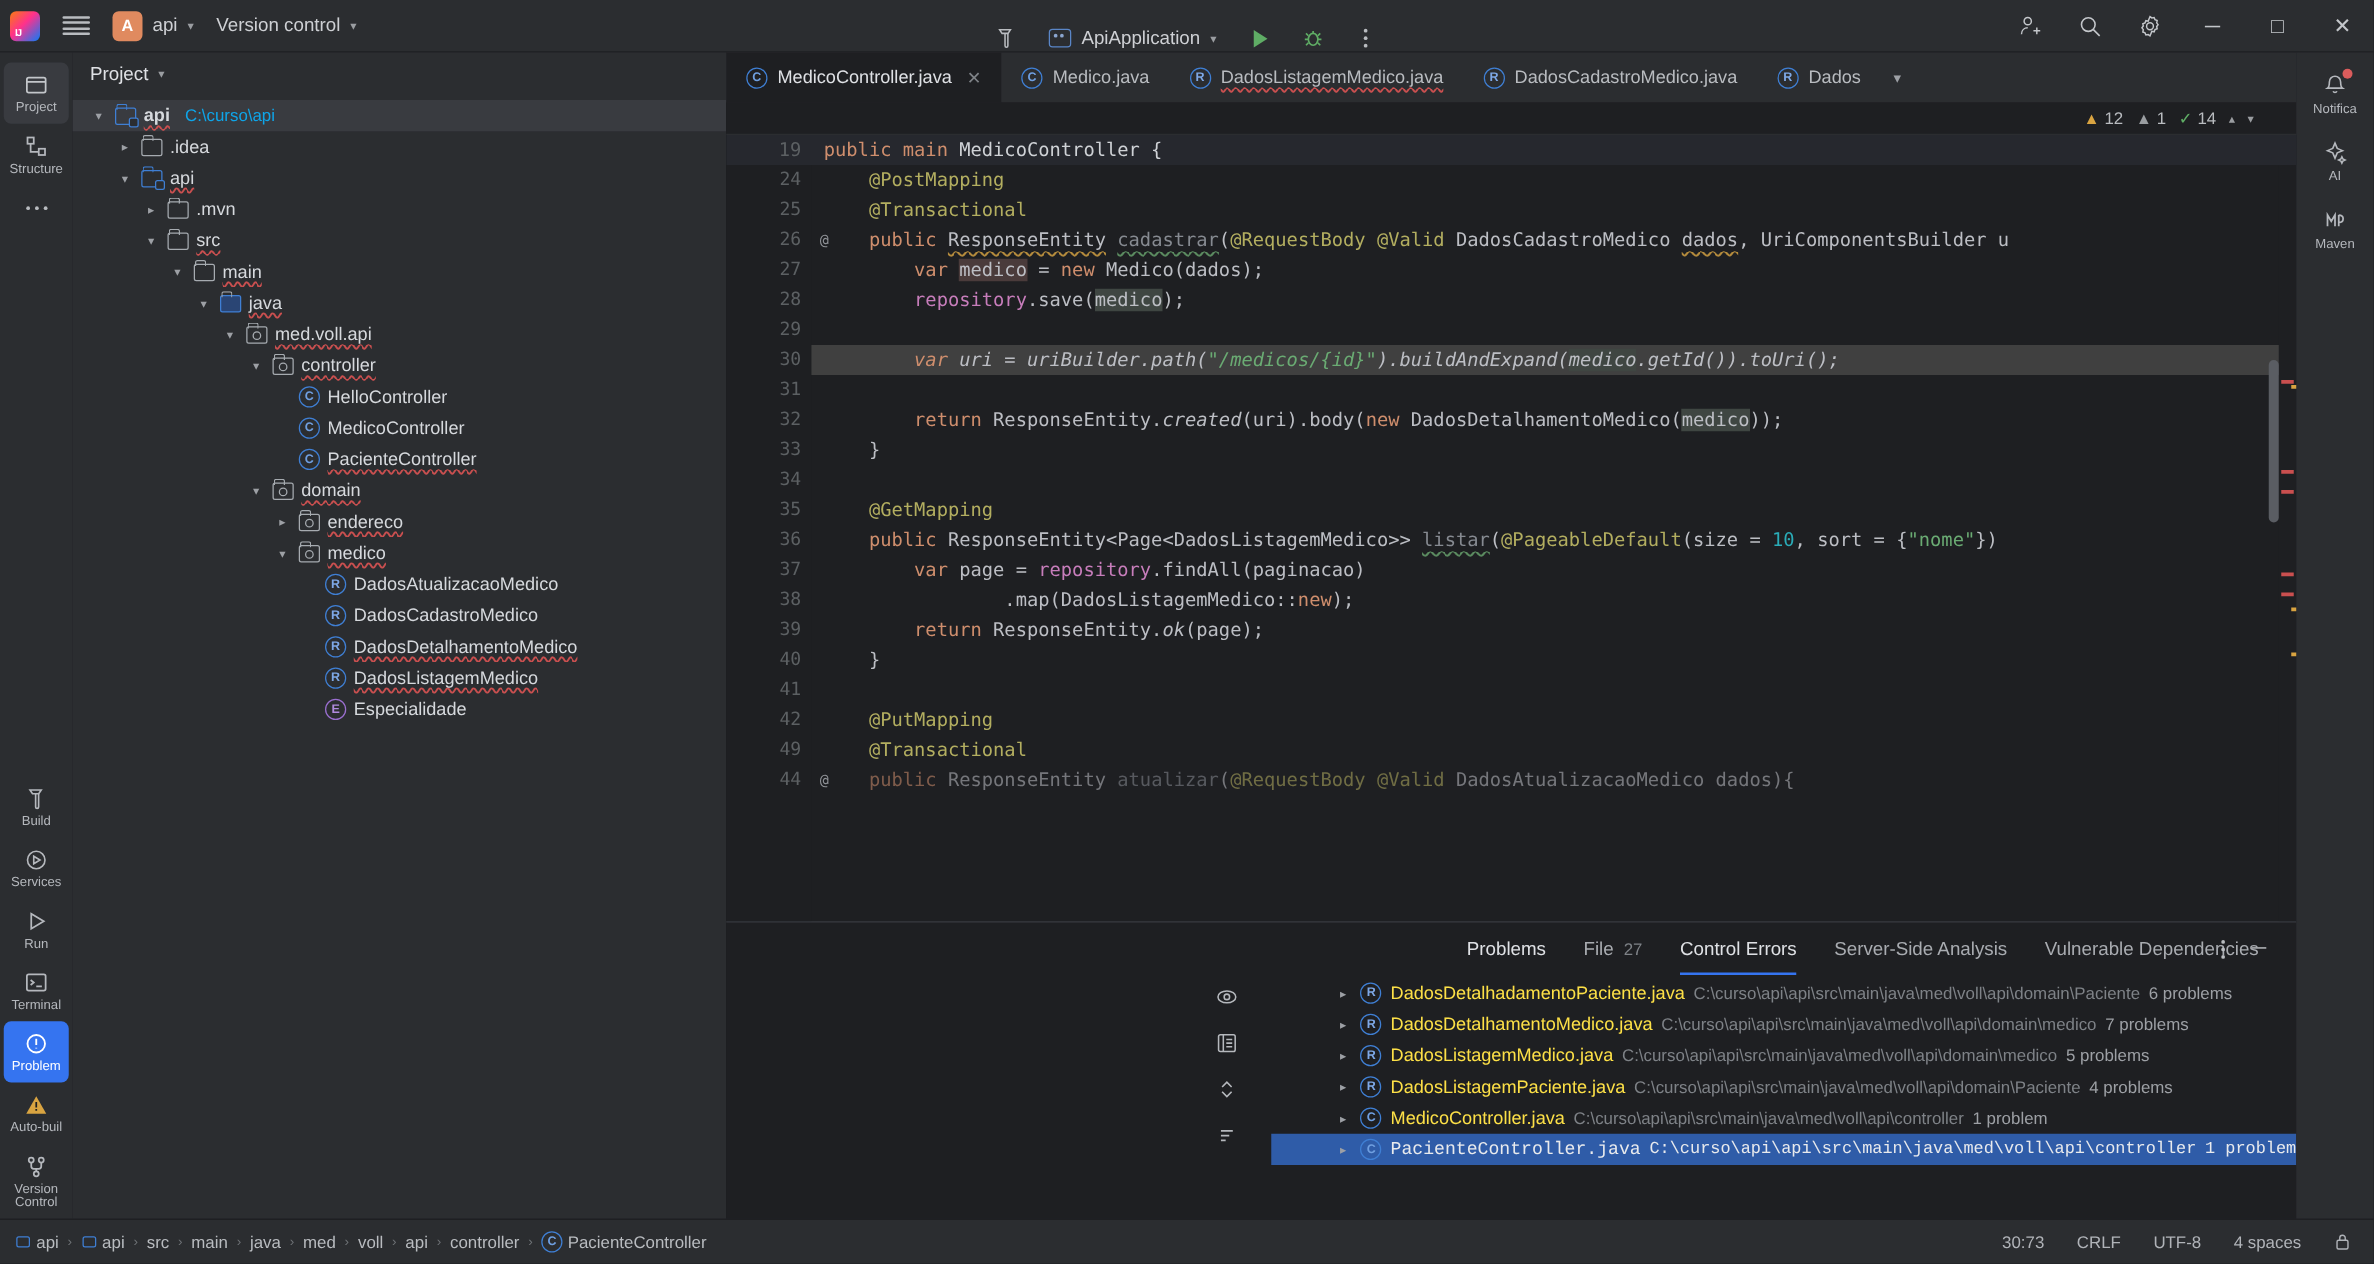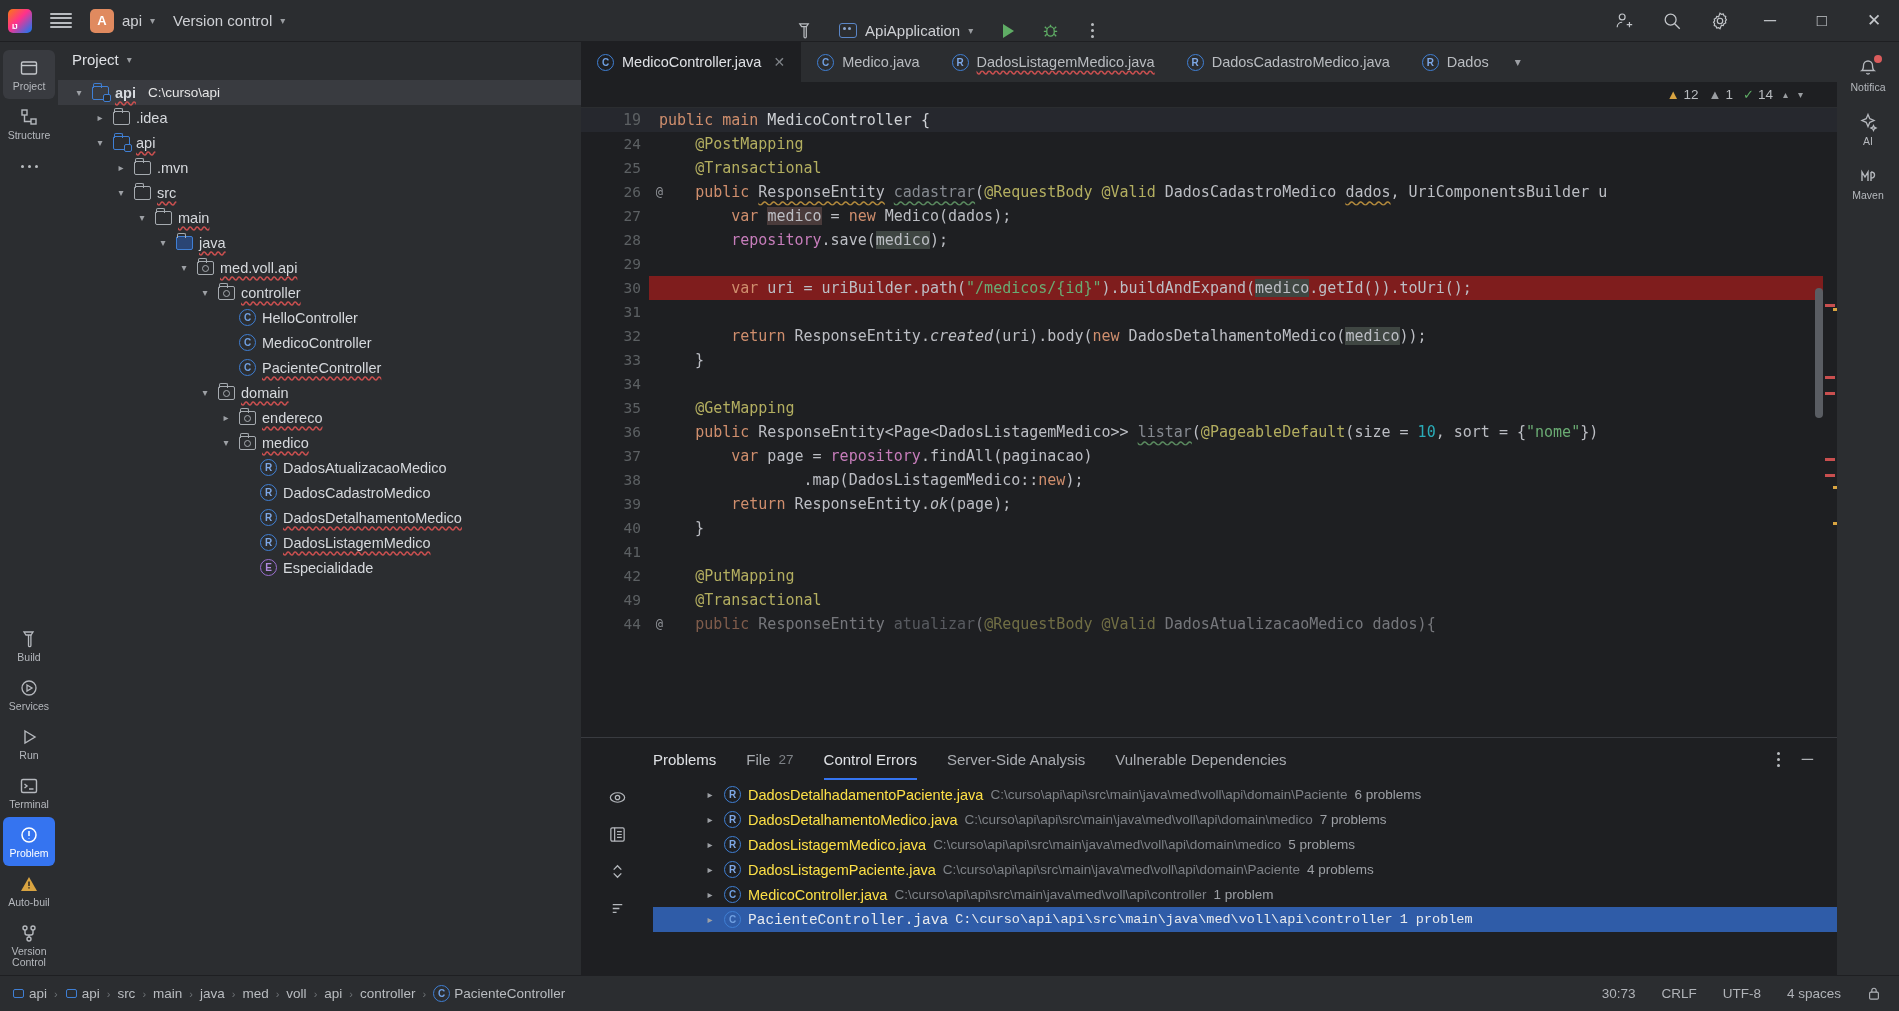--- a/index.html
+++ b/index.html
@@ -61,21 +61,21 @@
   .projpanel{width:523px;background:#2b2d30;display:flex;flex-direction:column;flex:0 0 523px;min-height:0;}
   .proj-head{height:34px;display:flex;align-items:center;gap:8px;padding:0 14px;}
   .proj-head-t{font-size:15px;color:#dfe1e5;}
   .tree{flex:1;overflow:hidden;padding-top:4px;font-size:14.5px;}
   .node{height:25px;display:flex;align-items:center;gap:6px;padding-right:10px;white-space:nowrap;cursor:pointer;}
   .node.sel{background:#393b40;}
   .arrow{width:14px;text-align:center;color:#9da0a5;font-size:10px;flex:0 0 14px;}
   .fico{width:17px;height:17px;flex:0 0 17px;display:flex;align-items:center;justify-content:center;}
   .nlabel{color:#d6d9dd;}
   .nlabel.squig{text-decoration:underline;text-decoration-style:wavy;text-decoration-color:#c94f4f;text-underline-offset:3px;}
-  .npath{color:#e5e5e5;font-size:13.5px;margin-left:6px;}
+  .npath{color:#0ea5e9;font-size:13.5px;margin-left:6px;}
 
   
   .folder{width:17px;height:14px;background:#9aa0a6;border-radius:2px;position:relative;}
   .folder.outline{background:transparent;border:1.6px solid #a6abb0;border-radius:2px;}
   .folder.outline::before{content:"";position:absolute;top:-4px;left:0;width:7px;height:4px;
     border:1.6px solid #a6abb0;border-bottom:none;border-radius:2px 2px 0 0;}
   .folder.blue{border-color:#3f7fd4;}
   .folder.blue::before{border-color:#3f7fd4;}
   .dot-blue{position:absolute;right:-3px;bottom:-3px;width:8px;height:8px;border:1.6px solid #3f7fd4;
     border-radius:2px;background:#2b2d30;}
@@ -97,21 +97,21 @@
 
   
   .codearea{flex:1;display:flex;min-height:0;position:relative;overflow:hidden;}
   .gutter{width:68px;flex:0 0 68px;background:#1e1f22;padding-top:0;
     font-family:"DejaVu Sans Mono",monospace;font-size:14.5px;color:#5c6063;}
   .code{flex:1;min-width:0;overflow:hidden;font-family:"DejaVu Sans Mono",monospace;
     font-size:15px;color:#bcbec4;white-space:pre;}
   .gln{height:24px;line-height:24px;text-align:right;padding-right:8px;position:relative;}
   .gln .at{position:absolute;right:-14px;top:0;color:#8f9297;font-size:12px;}
   .crow{height:24px;line-height:24px;padding-left:10px;}
-  .crow.hl{background:#7f1d1d;}
+  .crow.hl{background:#404040;font-style:italic;}
   
   .kw{color:#cf8e6d;} .str{color:#6aab73;} .ann{color:#b3ae60;} .num{color:#2aacb8;}
   .fld{color:#c77dbb;} .ital{font-style:italic;}
   .uline-o{text-decoration:underline;text-decoration-style:wavy;text-decoration-color:#b38a3c;text-underline-offset:3px;}
   .uline-g{text-decoration:underline;text-decoration-style:wavy;text-decoration-color:#5a8a5f;text-underline-offset:3px;}
   .gray{color:#868a91;}
   .hlbox{background:#4a3b3b;} .hlbox2{background:#3f4642;}
 
   .code-topbar{height:26px;background:#1e1f22;display:flex;align-items:center;
     justify-content:flex-end;gap:10px;padding-right:34px;flex:0 0 26px;border-bottom:1px solid #2b2d30;}
@@ -119,21 +119,21 @@
   .chk{color:#5fad65;font-size:13px;}
   .sticky-head{position:absolute;top:0;left:0;right:0;height:24px;background:#26282e;z-index:3;
     font-family:"DejaVu Sans Mono",monospace;font-size:15px;line-height:24px;display:flex;}
   .sticky-head .gn{width:68px;text-align:right;padding-right:8px;color:#5c6063;}
   .marker-col{position:absolute;right:0;top:0;bottom:0;width:14px;background:#1e1f22;}
   .mk{position:absolute;right:2px;width:10px;height:3px;}
   .vscroll{position:absolute;right:14px;width:8px;background:#5a5d63;border-radius:4px;}
 
   
   .problems{height:238px;flex:0 0 238px;background:#1e1f22;display:flex;flex-direction:column;
-    border-top:1px solid #393b40;}
+    border-top:1px solid #393b40;align-items:flex-end;}
   .prob-tabs{height:42px;display:flex;align-items:center;padding:0 0 0 72px;flex:0 0 42px;position:relative;}
   .ptab{font-size:15px;color:#a9acb1;margin-right:30px;cursor:pointer;position:relative;height:42px;
     display:flex;align-items:center;gap:8px;}
   .ptab.title{color:#dfe1e5;}
   .ptab.active{color:#dfe1e5;}
   .ptab.active::after{content:"";position:absolute;bottom:0;left:0;right:0;height:2.5px;background:#3574f0;}
   .ptab .cnt{color:#7e8287;font-size:13.5px;}
   .prob-actions{position:absolute;right:24px;display:flex;gap:22px;align-items:center;}
   .prob-body{flex:1;display:flex;min-height:0;}
   .prob-rail{width:72px;flex:0 0 72px;display:flex;flex-direction:column;align-items:center;gap:18px;padding-top:8px;}

